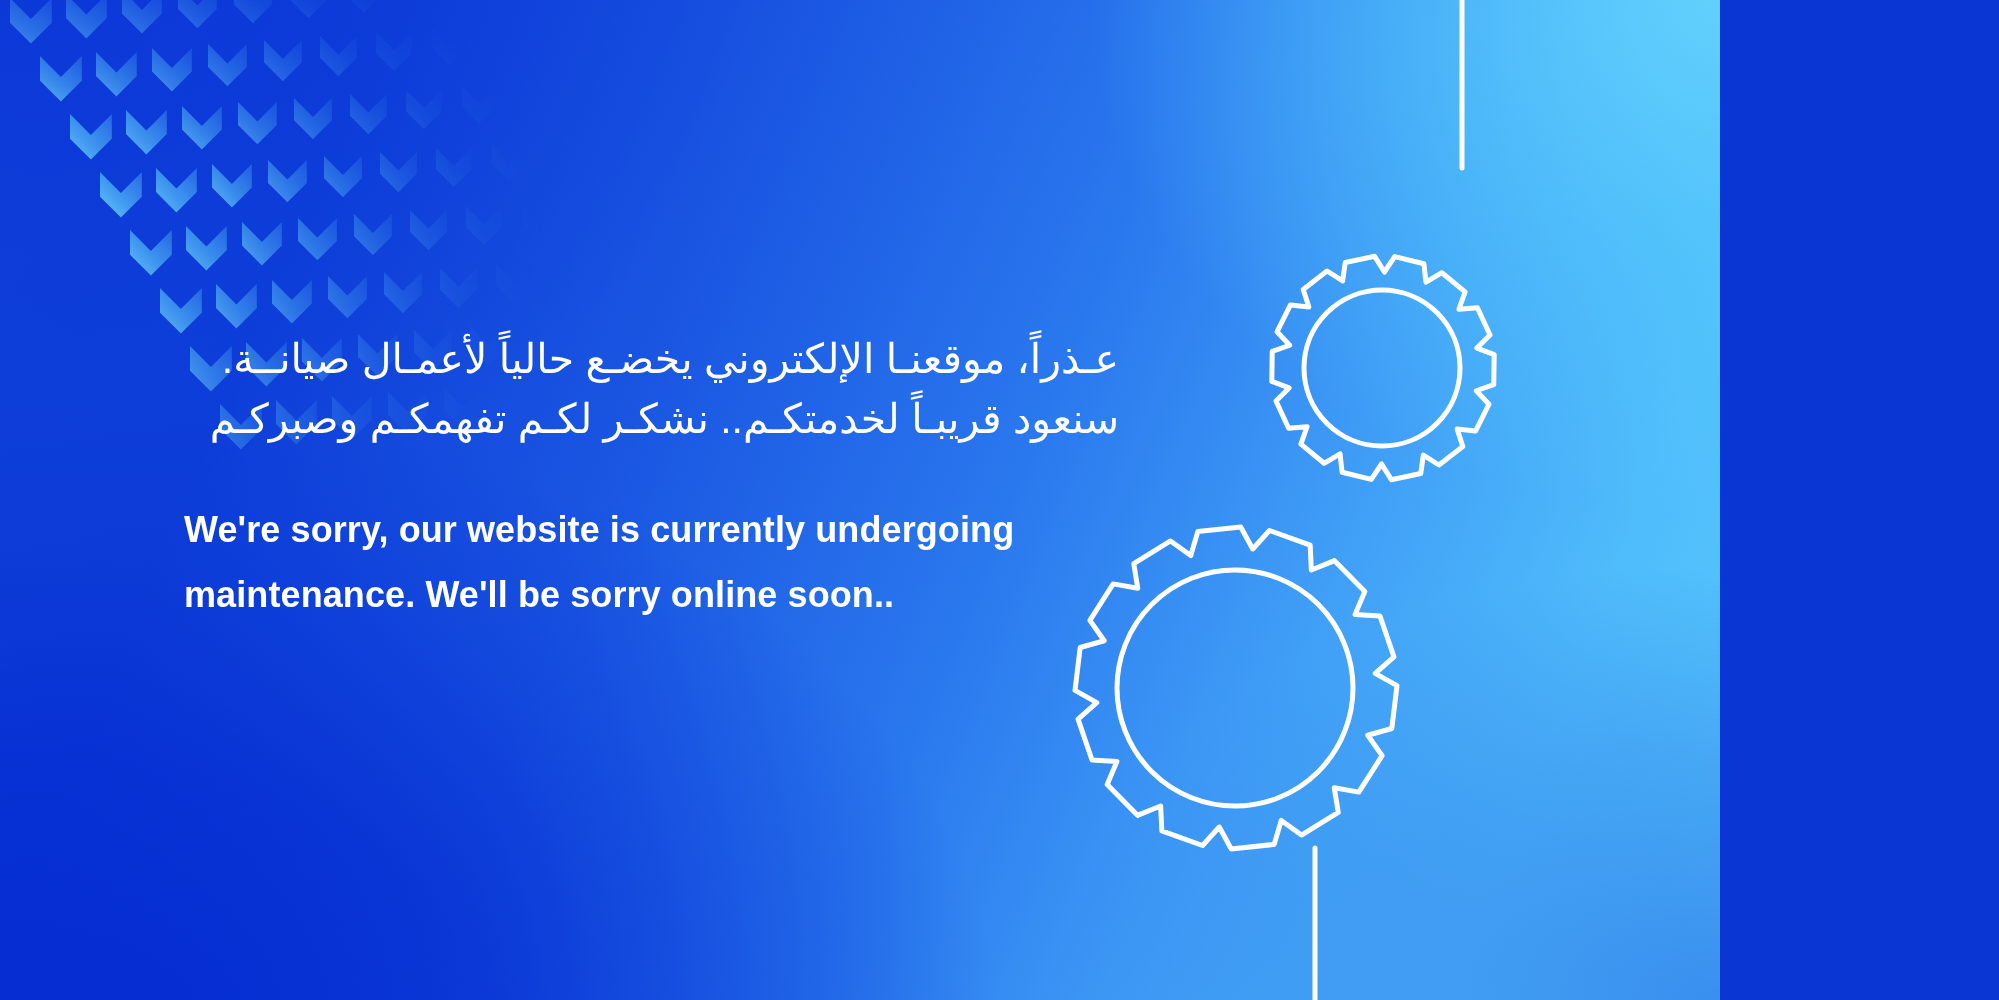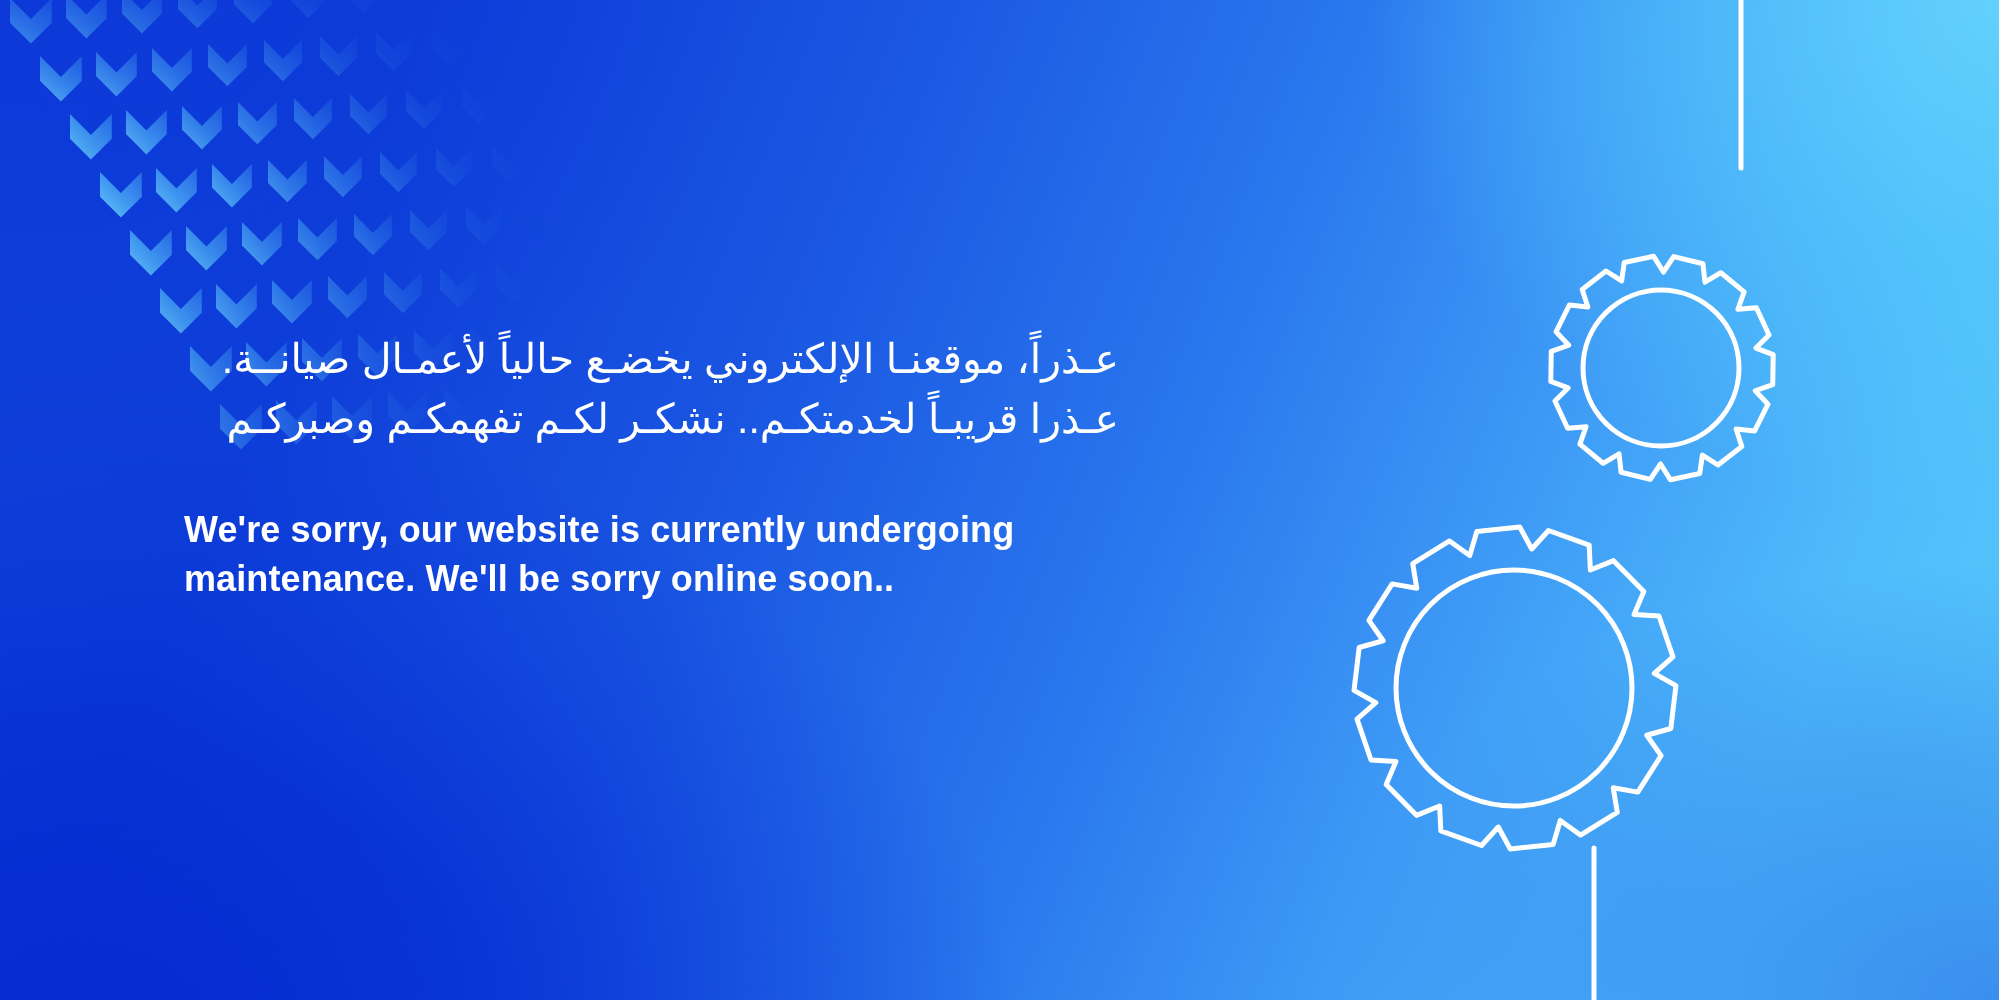--- a/index.html
+++ b/index.html
@@ -3,21 +3,21 @@
 <meta charset="utf-8">
 <title>Maintenance</title>
 <style>
   html, body {
     margin: 0;
     padding: 0;
     background: #0a36d4;
   }
   #page {
     position: relative;
-    width: 1999px;
+    width: 1720px;
     height: 1000px;
     overflow: hidden;
     font-family: "Liberation Sans", sans-serif;
   }
 
   
   .bg-base {
     position: absolute;
     inset: 0;
     background: linear-gradient(112deg,
@@ -115,21 +115,21 @@
   .arabic-line { display: block; white-space: nowrap; }
 
   .english-block {
     margin-top: 56px;
     color: #ffffff;
     font-size: 36px;
     line-height: 1.36;
     font-weight: 700;
     letter-spacing: 0.1px;
   }
-  .english-line { display: block; }
+  .english-line { display: block; margin-top: 16px; }
 </style>
 </head>
 <body>
 
 <div id="page">
 
   <div class="bg-base"></div>
   <div class="bg-deep-bl"></div>
   <div class="bg-deep-tl"></div>
   <div class="bg-bright-tr"></div>
@@ -288,21 +288,21 @@
       <circle cx="295" cy="688" r="118"></circle>
 
       <path id="large-gear-connector" d="M 375 848 L 375 1000"></path>
     </g>
   </svg>
 
   <div class="copy">
 
     <div class="arabic-block" lang="ar" dir="rtl">
       <span class="arabic-line">عـذراً، موقعنـا الإلكتروني يخضـع حالياً لأعمـال صيانــة.</span>
-      <span class="arabic-line">عـذرا قريبـاً لخدمتكـم.. نشكـر لكـم تفهمكـم وصبركـم</span>
+      <span class="arabic-line">سنعود قريبـاً لخدمتكـم.. نشكـر لكـم تفهمكـم وصبركـم</span>
     </div>
 
     <div class="english-block" lang="en" dir="ltr">
       <span class="english-line">We're sorry, our website is currently undergoing</span>
       <span class="english-line">maintenance. We'll be sorry online soon..</span>
     </div>
 
   </div>
 </div>
 

